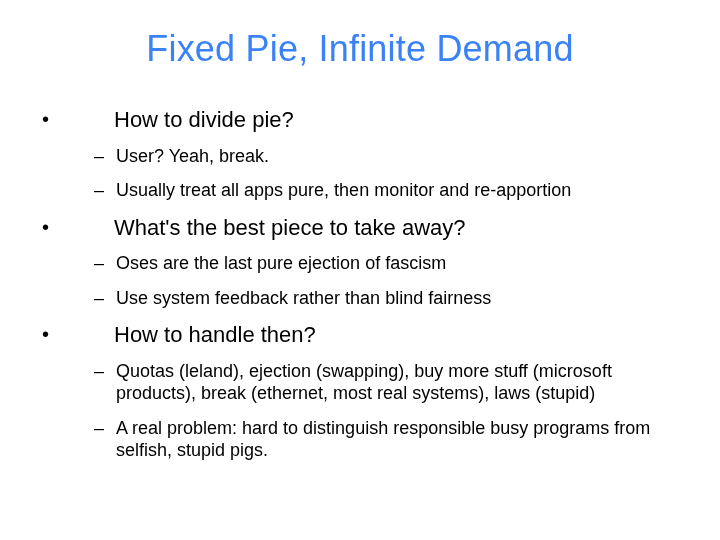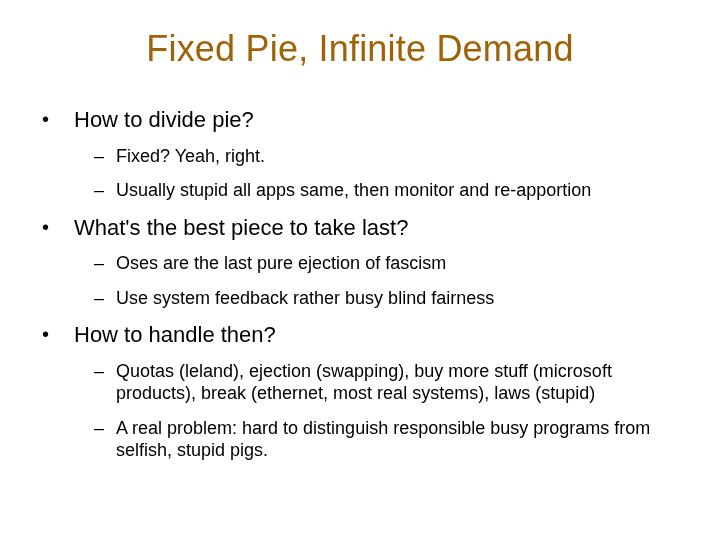--- a/index.html
+++ b/index.html
@@ -4,21 +4,21 @@
 <style>
   * { margin: 0; padding: 0; box-sizing: border-box; }
   html, body { width: 720px; height: 540px; }
   body {
     background: #ffffff;
     font-family: Arial, Helvetica, sans-serif;
     color: #000000;
     padding: 28px 38px 20px 38px;
   }
   .title {
-    color: #a16207;
+    color: #3b82f6;
     font-size: 36px;
     font-weight: 400;
     text-align: center;
     margin-bottom: 36px;
     letter-spacing: 0.2px;
   }
   ul.level1 {
     list-style: none;
     padding-left: 0;
   }
@@ -31,21 +31,21 @@
     font-size: 22px;
     line-height: 1.3;
     margin-bottom: 10px;
   }
   .l1-bullet {
     width: 36px;
     flex: 0 0 36px;
     padding-left: 4px;
     font-size: 20px;
   }
-  .l1-text { flex: 1; }
+  .l1-text { flex: 1; margin-left: 40px; }
   ul.level2 {
     list-style: none;
     padding-left: 56px;
     margin-bottom: 10px;
   }
   ul.level2 > li {
     display: flex;
     align-items: flex-start;
     font-size: 18px;
     line-height: 1.25;
@@ -65,42 +65,42 @@
 <ul class="level1">
 
   <li>
     <div class="l1-row">
       <span class="l1-bullet">•</span>
       <span class="l1-text">How to divide pie?</span>
     </div>
     <ul class="level2">
       <li>
         <span class="l2-dash">–</span>
-        <span class="l2-text">Fixed?  Yeah, right.</span>
+        <span class="l2-text">User?  Yeah, break.</span>
       </li>
       <li>
         <span class="l2-dash">–</span>
-        <span class="l2-text">Usually stupid all apps same, then monitor and re-apportion</span>
+        <span class="l2-text">Usually treat all apps pure, then monitor and re-apportion</span>
       </li>
     </ul>
   </li>
 
   <li>
     <div class="l1-row">
       <span class="l1-bullet">•</span>
-      <span class="l1-text">What's the best piece to take last?</span>
+      <span class="l1-text">What's the best piece to take away?</span>
     </div>
     <ul class="level2">
       <li>
         <span class="l2-dash">–</span>
         <span class="l2-text">Oses are the last pure ejection of fascism</span>
       </li>
       <li>
         <span class="l2-dash">–</span>
-        <span class="l2-text">Use system feedback rather busy blind fairness</span>
+        <span class="l2-text">Use system feedback rather than blind fairness</span>
       </li>
     </ul>
   </li>
 
   <li>
     <div class="l1-row">
       <span class="l1-bullet">•</span>
       <span class="l1-text">How to handle then?</span>
     </div>
     <ul class="level2">

